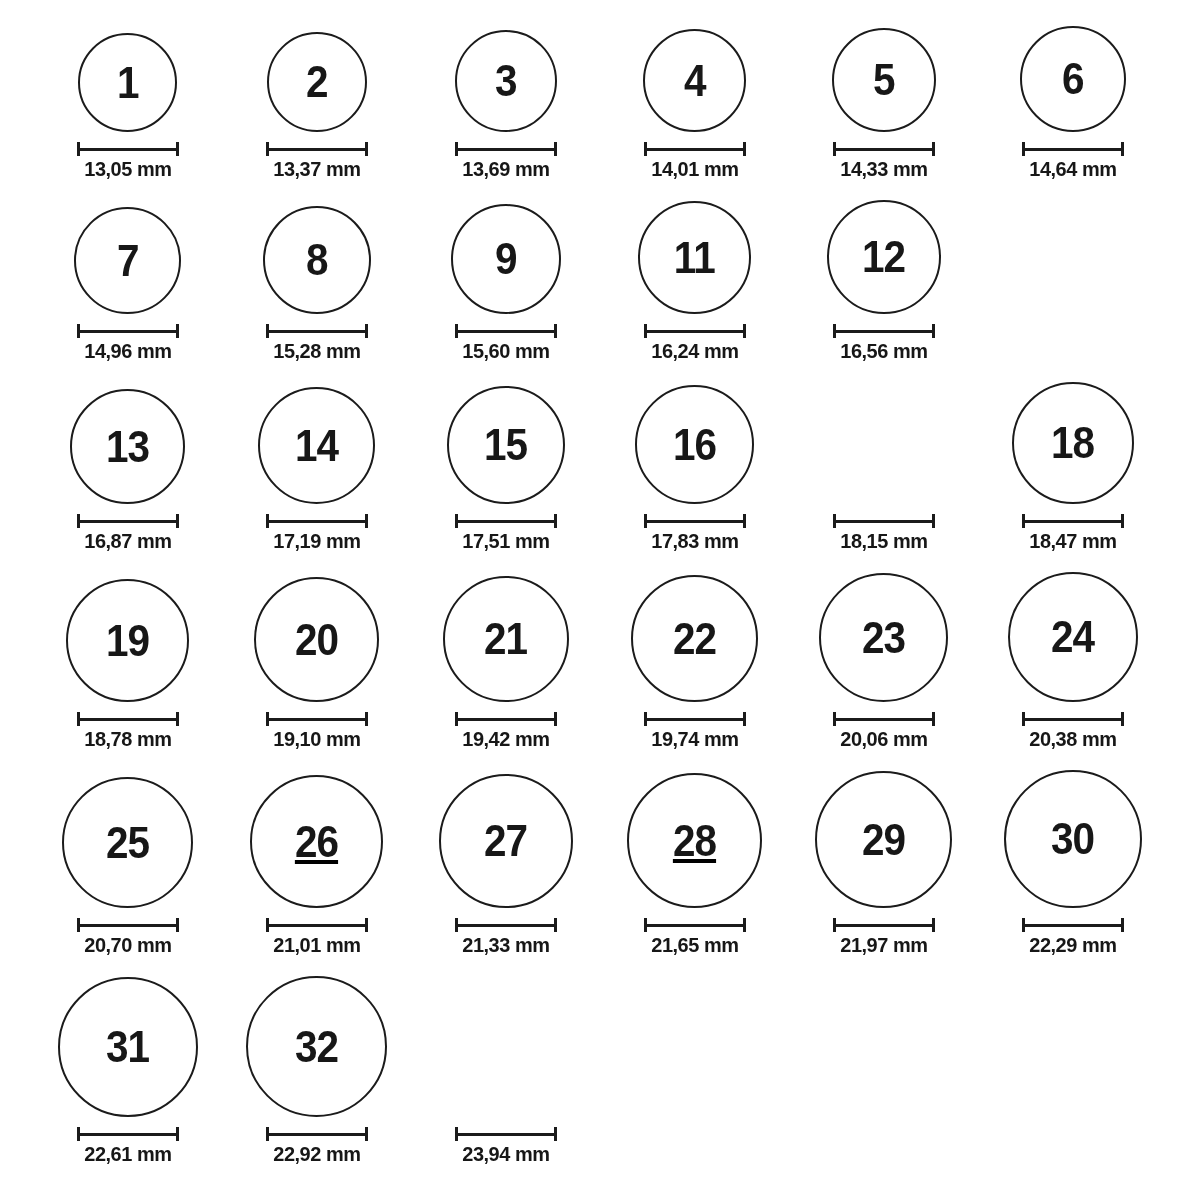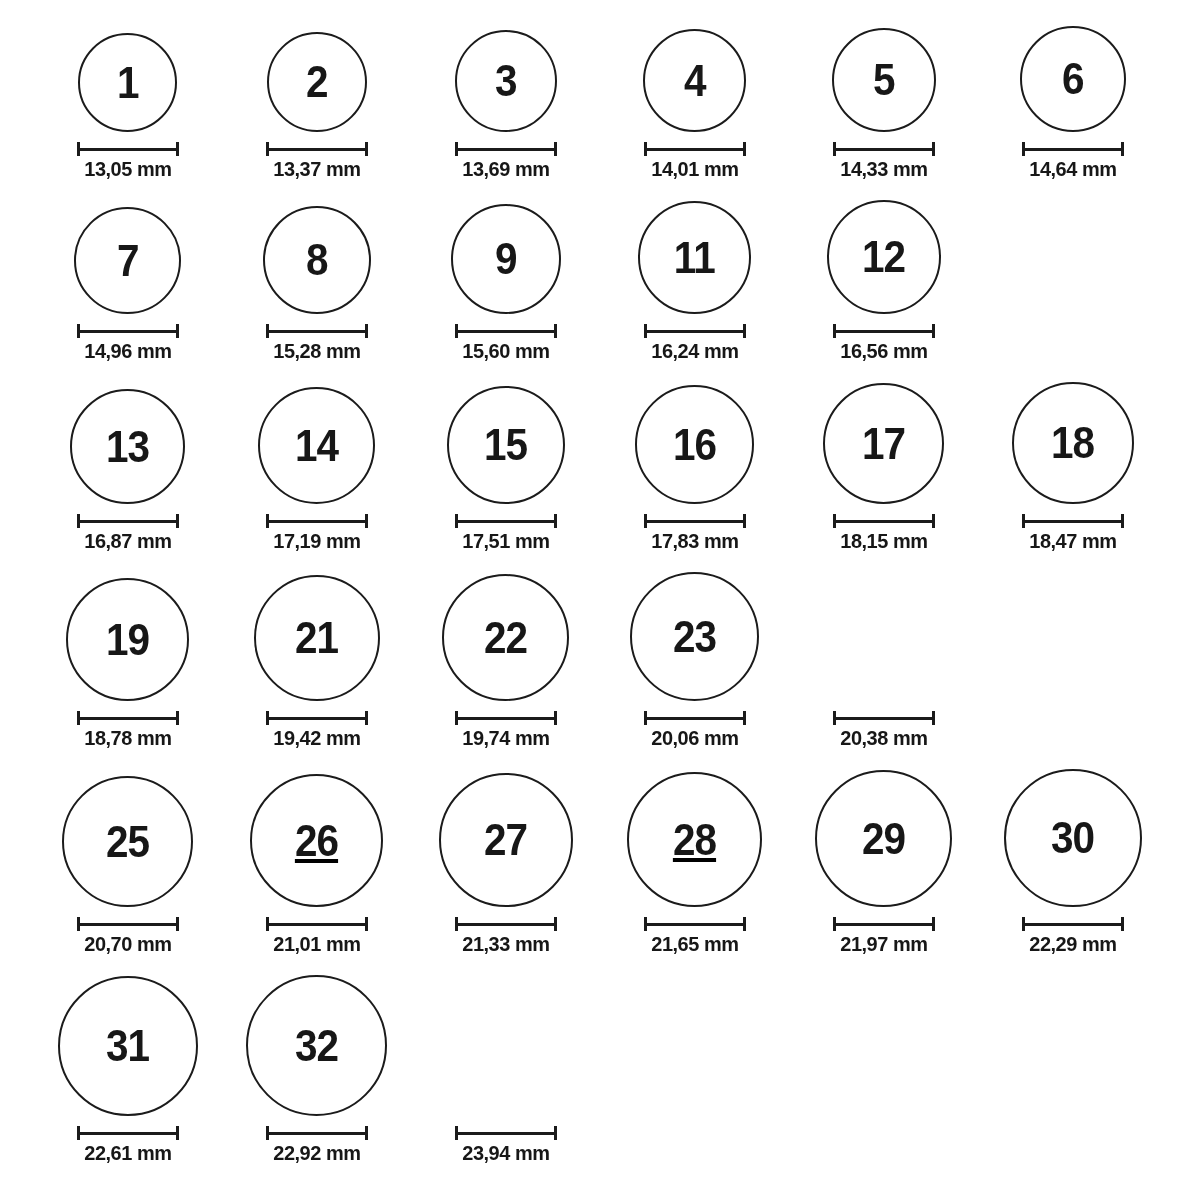--- a/index.html
+++ b/index.html
@@ -212,23 +212,20 @@
       <div class="cell">
         <div class="circle" style="width: 119px; height: 119px;">
           <span class="num">16</span>
         </div>
         <div class="mline">
           <span class="bar"></span>
         </div>
         <div class="label">17,83 mm</div>
       </div>
       <div class="cell">
-        <div class="circle" style="width: 121px; height: 121px;">
-          <span class="num">17</span>
-        </div>
         <div class="mline">
           <span class="bar"></span>
         </div>
         <div class="label">18,15 mm</div>
       </div>
       <div class="cell">
         <div class="circle" style="width: 122px; height: 122px;">
           <span class="num">18</span>
         </div>
         <div class="mline">
@@ -241,20 +238,29 @@
       <div class="cell">
         <div class="circle" style="width: 123px; height: 123px; justify-content: center;">
           <span class="num">19</span>
         </div>
         <div class="mline">
           <span class="bar"></span>
         </div>
         <div class="label">18,78 mm</div>
       </div>
       <div class="cell">
+        <div class="circle" style="width: 125px; height: 125px;">
+          <span class="num">20</span>
+        </div>
+        <div class="mline">
+          <span class="bar"></span>
+        </div>
+        <div class="label">19,10 mm</div>
+      </div>
+      <div class="cell">
         <div class="circle" style="width: 126px; height: 126px;">
           <span class="num">21</span>
         </div>
         <div class="mline">
           <span class="bar"></span>
         </div>
         <div class="label">19,42 mm</div>
       </div>
       <div class="cell">
         <div class="circle" style="width: 127px; height: 127px;">
@@ -268,20 +274,23 @@
       <div class="cell">
         <div class="circle" style="width: 129px; height: 129px; text-align: right;">
           <span class="num">23</span>
         </div>
         <div class="mline">
           <span class="bar"></span>
         </div>
         <div class="label">20,06 mm</div>
       </div>
       <div class="cell">
+        <div class="circle" style="width: 130px; height: 130px;">
+          <span class="num">24</span>
+        </div>
         <div class="mline">
           <span class="bar"></span>
         </div>
         <div class="label">20,38 mm</div>
       </div>
     </div>
     <div class="row">
       <div class="cell">
         <div class="circle" style="width: 131px; height: 131px;">
           <span class="num">25</span>

